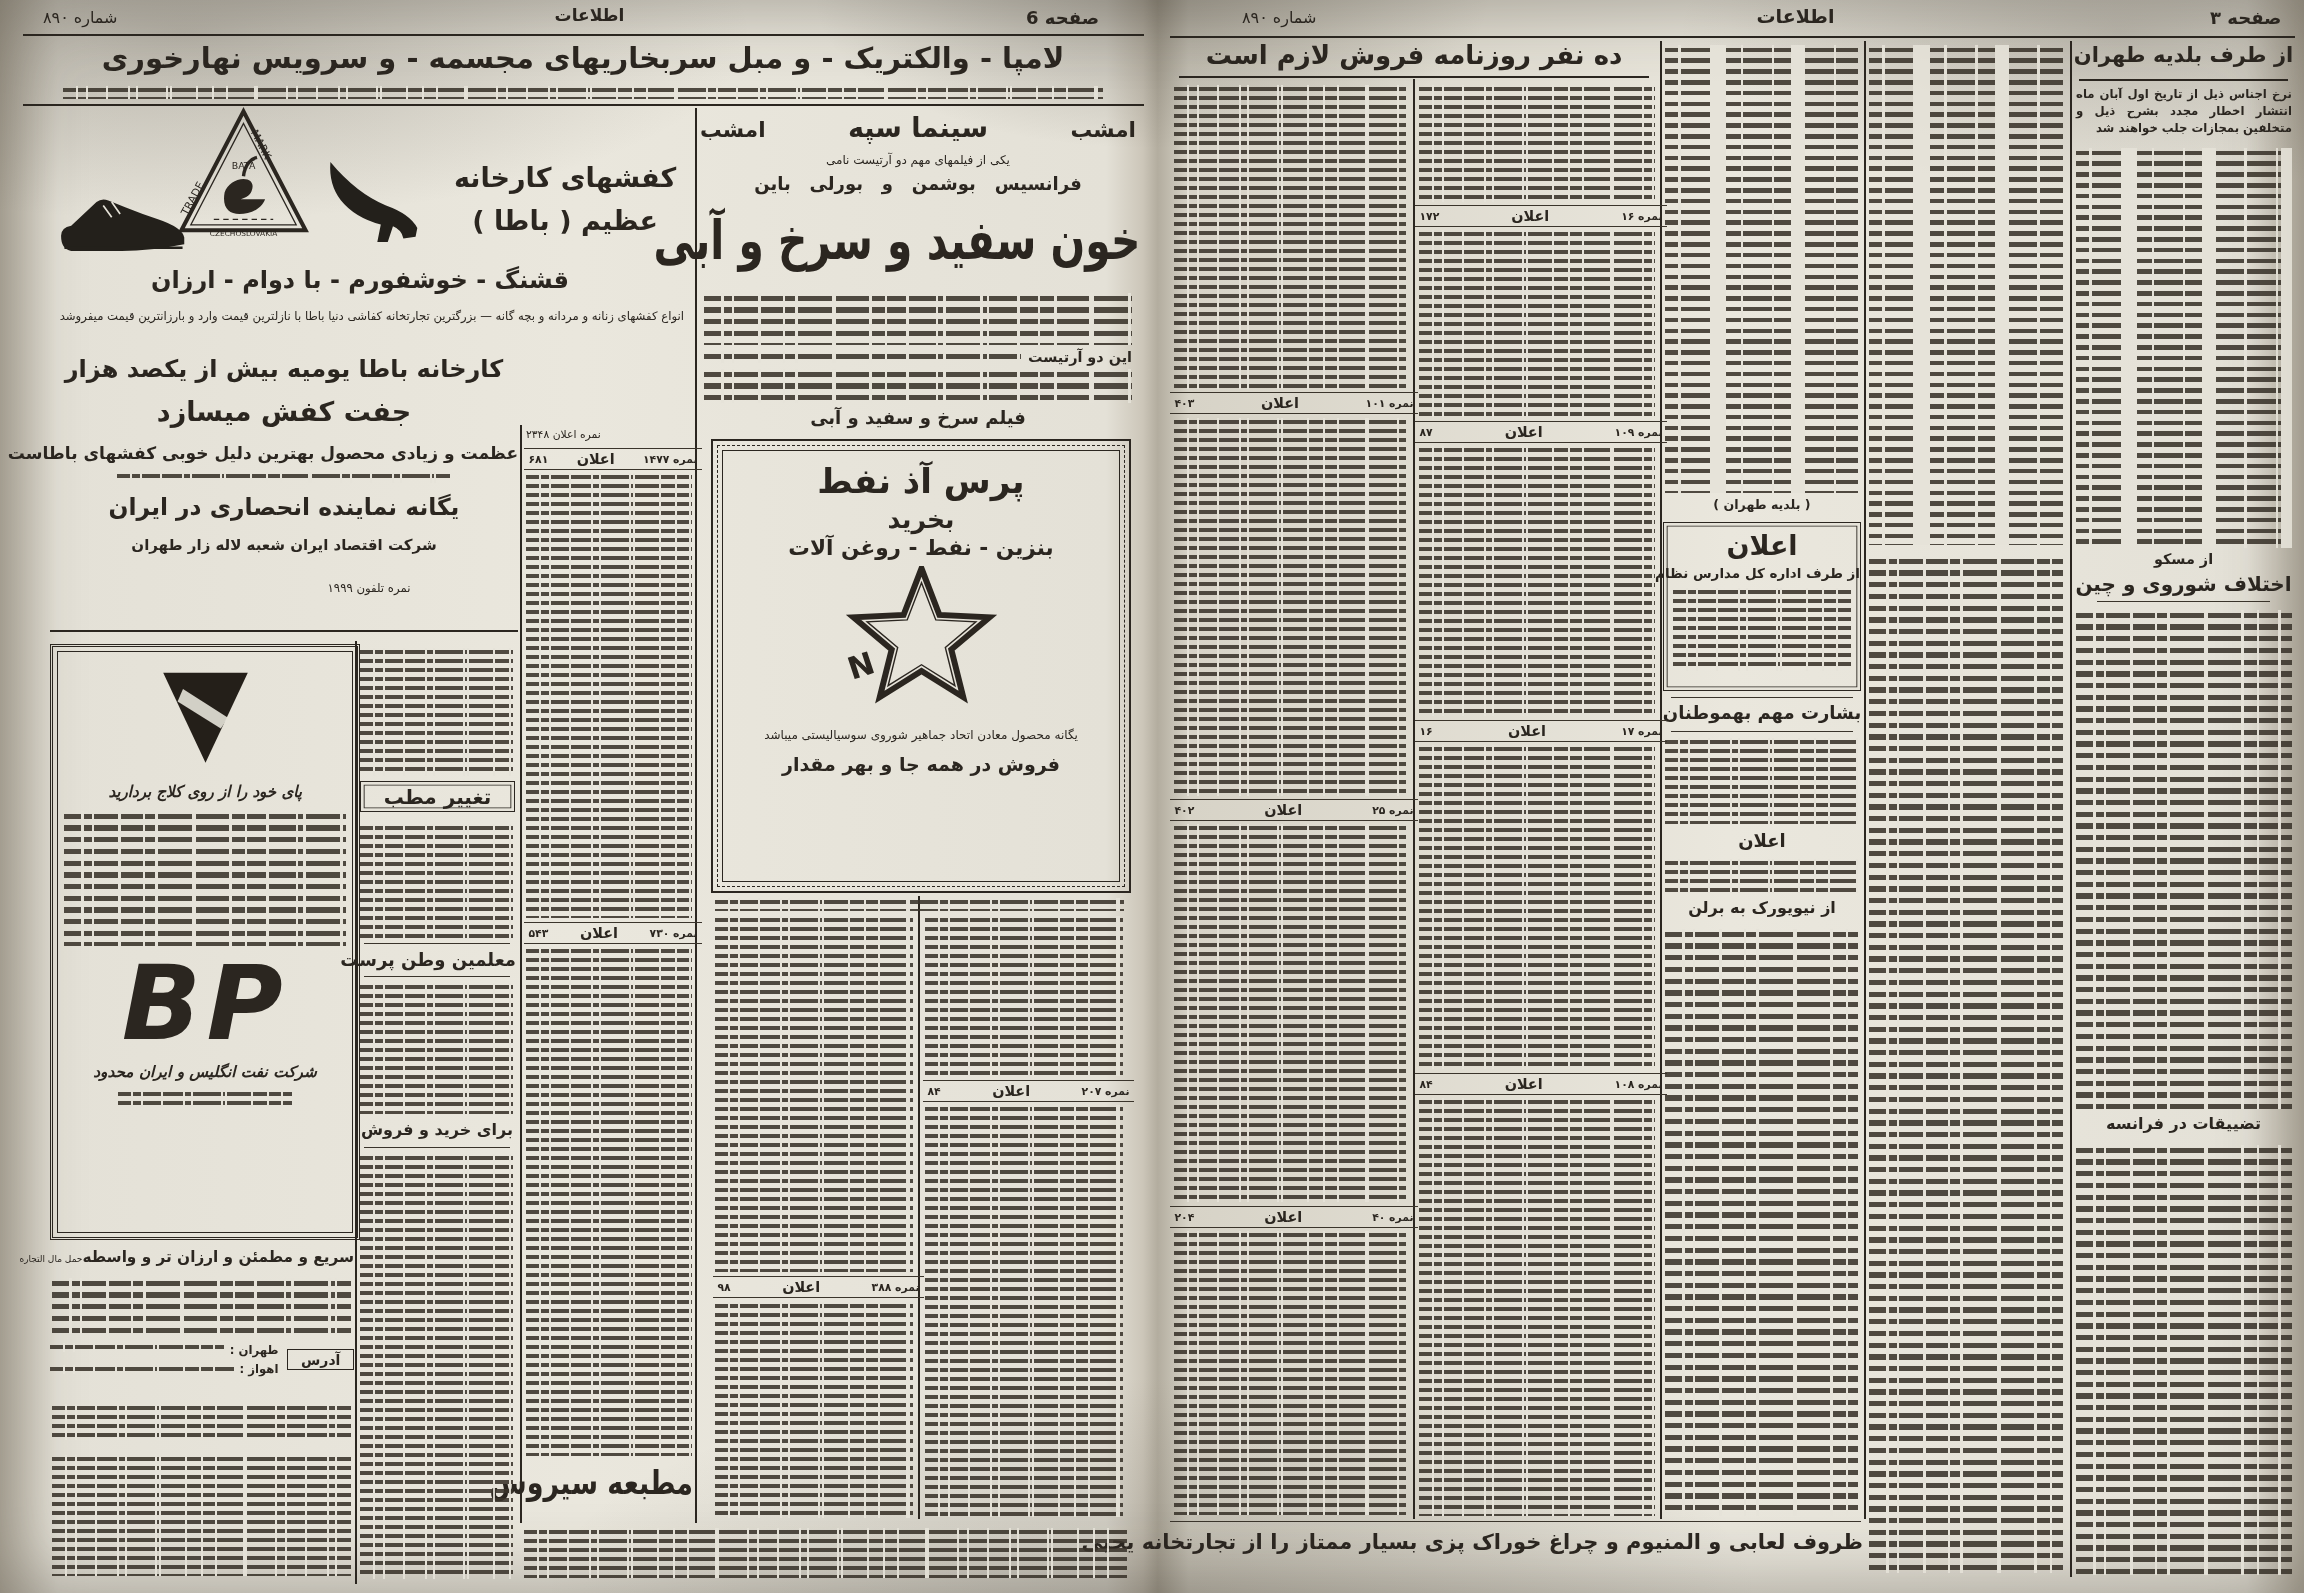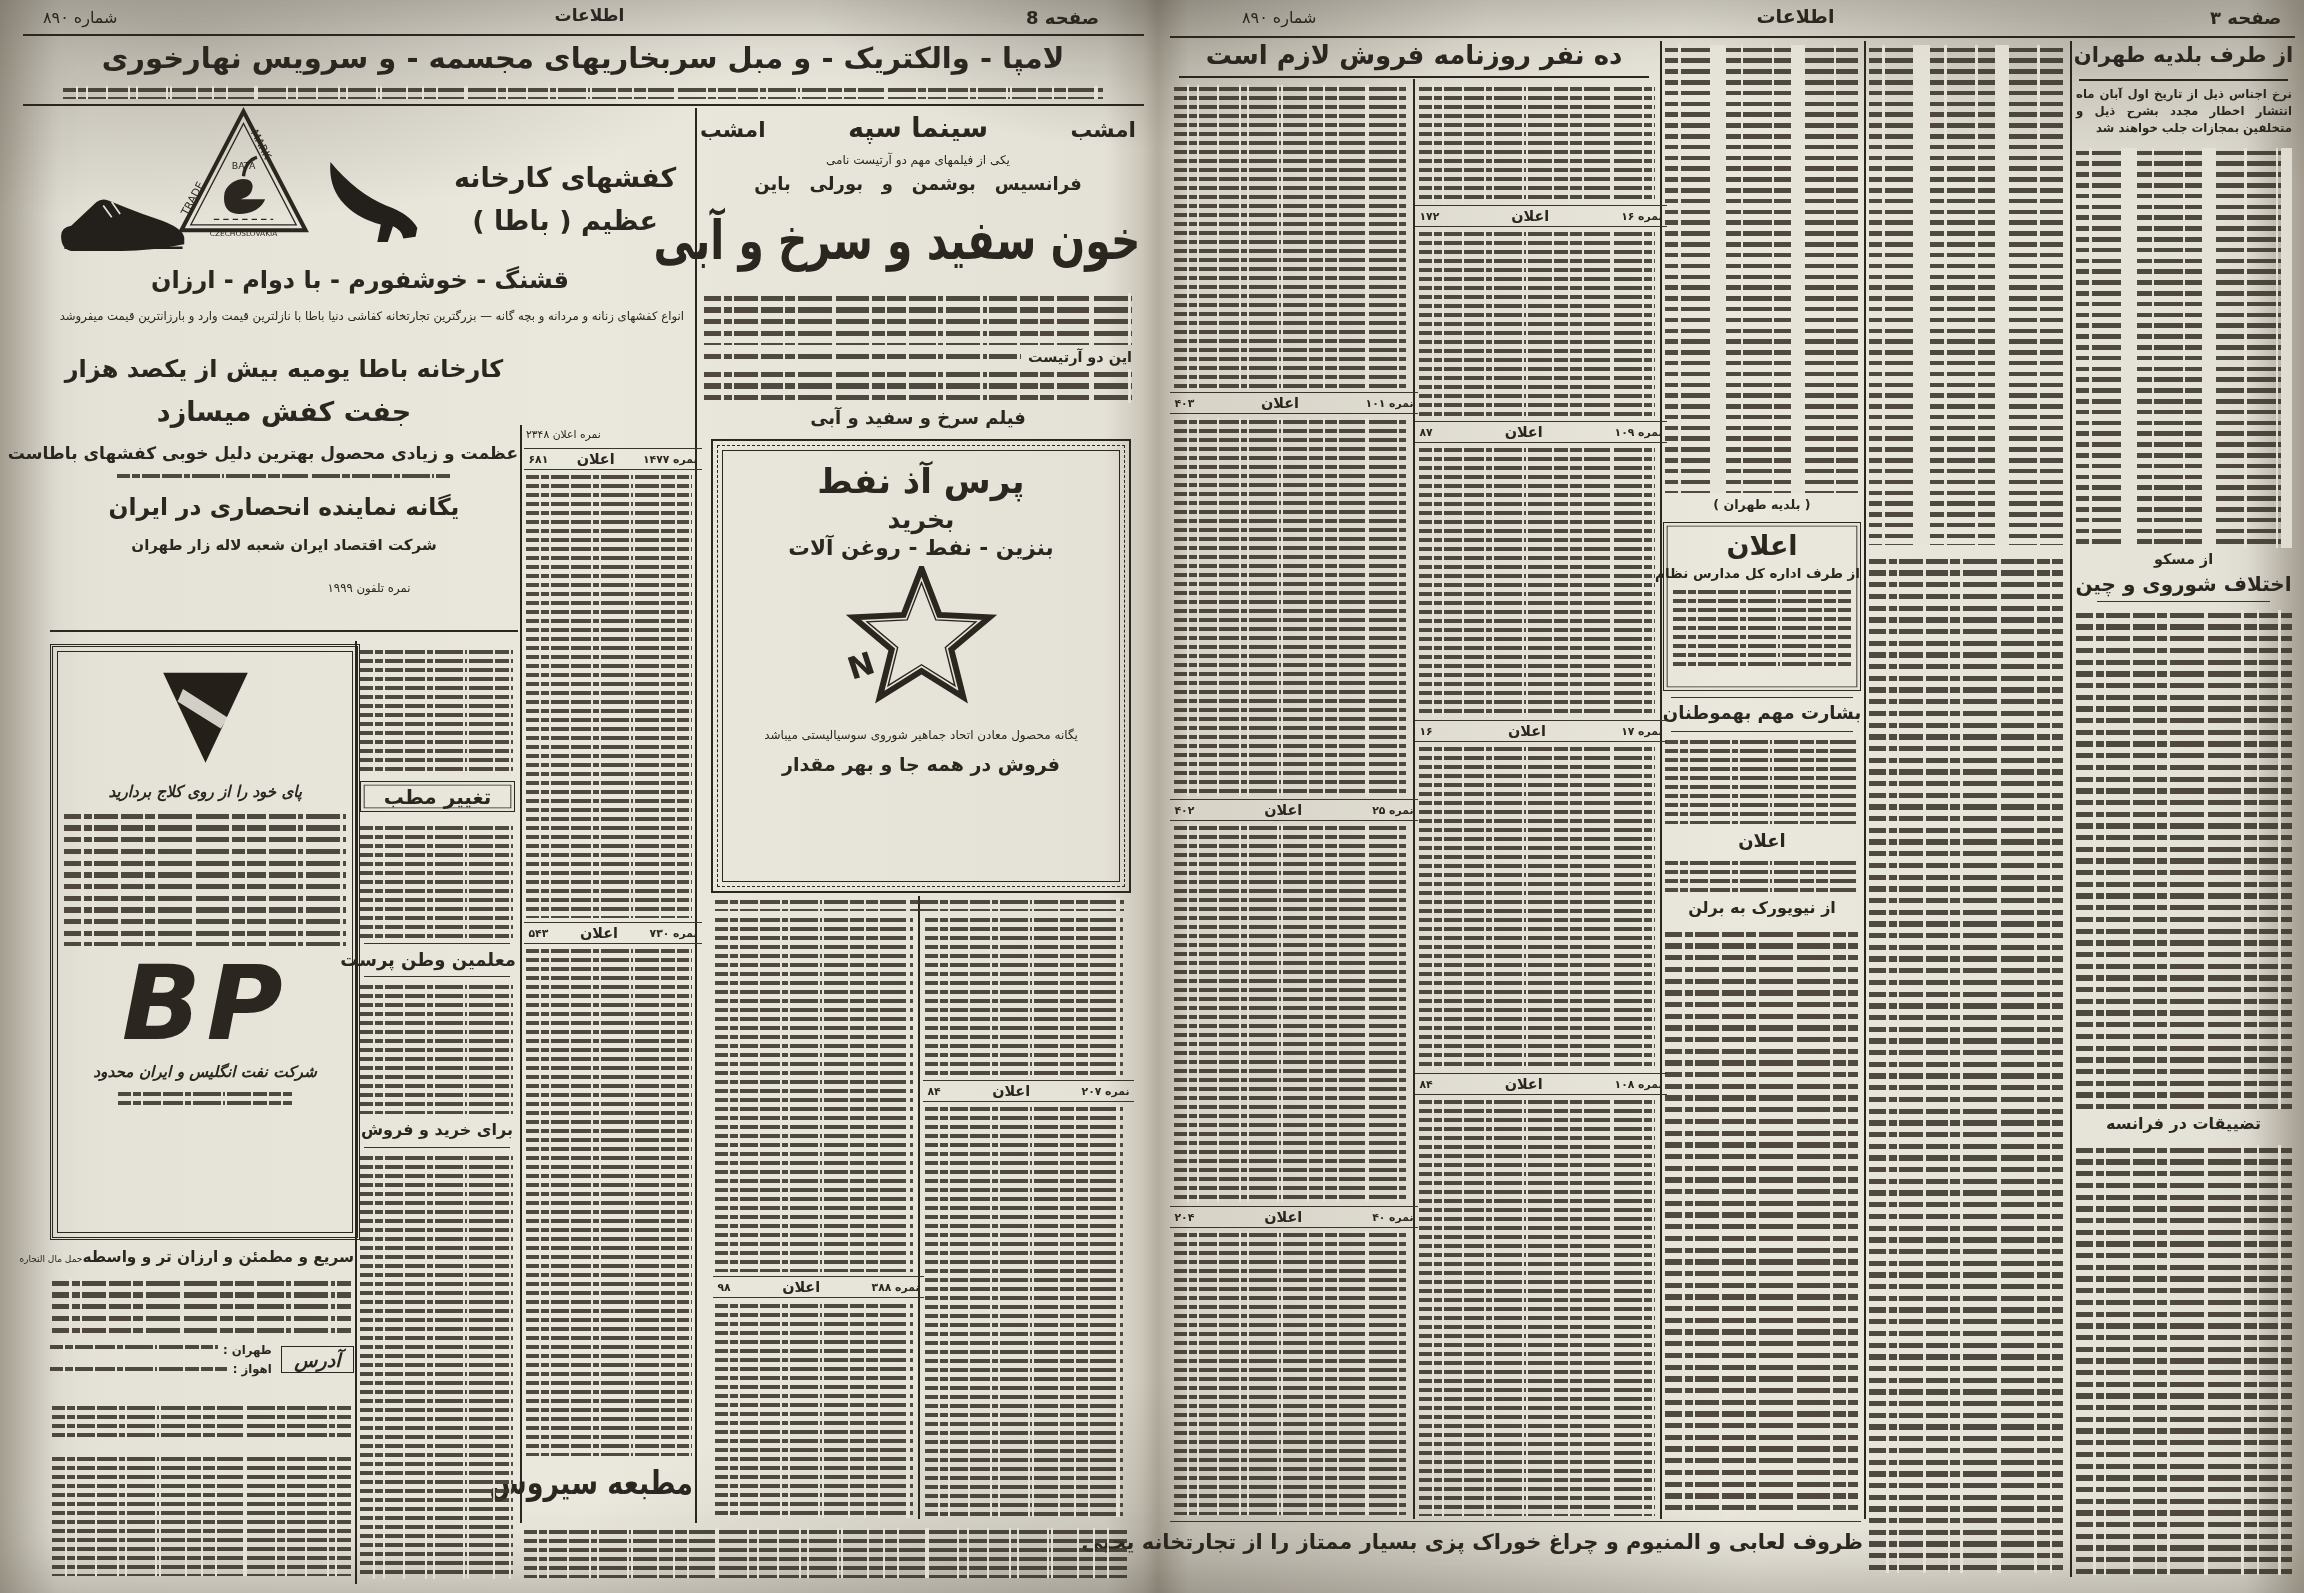--- a/index.html
+++ b/index.html
@@ -152,21 +152,21 @@
       <span>۲۰۴</span>
     </div>
     <div class="abs dense t10" style="left:1174px;top:1231px;width:232px;height:284px;"></div>
 
     <div class="abs hair-h" style="left:1170px;top:1521px;width:691px;"></div>
     <div class="abs b c nw" style="left:1170px;top:1530px;width:693px;font-size:21px;">ظروف لعابی و المنیوم و چراغ خوراک پزی بسیار ممتاز را از تجارتخانه یحیی</div>
   </div>
 
   <div class="abs" style="inset:0;">
 
-    <div class="abs b nw" style="left:1026px;top:7.2px;font-size:18px;">صفحه 8</div>
+    <div class="abs b nw" style="left:1026px;top:7.2px;font-size:18px;">صفحه 6</div>
     <div class="abs b c nw" style="left:531px;top:5.4px;width:117px;font-size:17px;">اطلاعات</div>
     <div class="abs nw" style="left:43px;top:8px;font-size:16px;">شماره ۸۹۰</div>
     <div class="abs rule-h" style="left:22.5px;top:34px;width:1121px;"></div>
 
     <div class="abs b c nw" style="left:27px;top:41px;width:1112px;font-size:29px;">لامپا - والکتریک - و مبل سربخاریهای مجسمه - و سرویس نهارخوری</div>
     <div class="abs dense t10" style="left:63px;top:86px;width:1040px;height:12.6px;"></div>
     <div class="abs rule-h" style="left:22.5px;top:104px;width:1121px;"></div>
 
     <div class="abs rule-v" style="left:695px;top:108px;height:1415px;"></div>
     <div class="abs rule-v" style="left:520px;top:425px;height:1098px;"></div>
@@ -293,21 +293,21 @@
         <div class="dense t10" style="margin:9px 54px 0 54px;height:16px;"></div>
       </div>
     </div>
 
     <div class="abs" style="left:50px;top:1248px;width:304px;display:flex;justify-content:space-between;align-items:baseline;">
       <span class="b nw" style="font-size:15.3px;">سریع و مطمئن و ارزان تر و واسطه</span>
       <span class="nw" style="font-size:9px;">حمل مال التجاره</span>
     </div>
     <div class="abs dense t12" style="left:52px;top:1278px;width:299px;height:56px;"></div>
     <div class="abs" style="left:50px;top:1343px;width:304px;display:flex;gap:9px;align-items:center;">
-      <span class="b c" style="font-size:19px;border:1.8px solid var(--ink);padding:1.8px 12.6px;font-style:italic;">آدرس</span>
+      <span class="b c" style="font-size:14px;border:1.8px solid var(--ink);padding:1.8px 12.6px;">آدرس</span>
       <span style="flex:1;">
         <span style="display:flex;gap:5.4px;margin-bottom:5.4px;">
           <span class="b nw" style="font-size:11.7px;">طهران :</span>
           <span class="dense t10" style="flex:1;height:9px;"></span>
         </span>
         <span style="display:flex;gap:5.4px;align-items:center;">
           <span class="b nw" style="font-size:11.7px;">اهواز :</span>
           <span class="dense t10" style="flex:1;height:9px;"></span>
         </span>
       </span>

